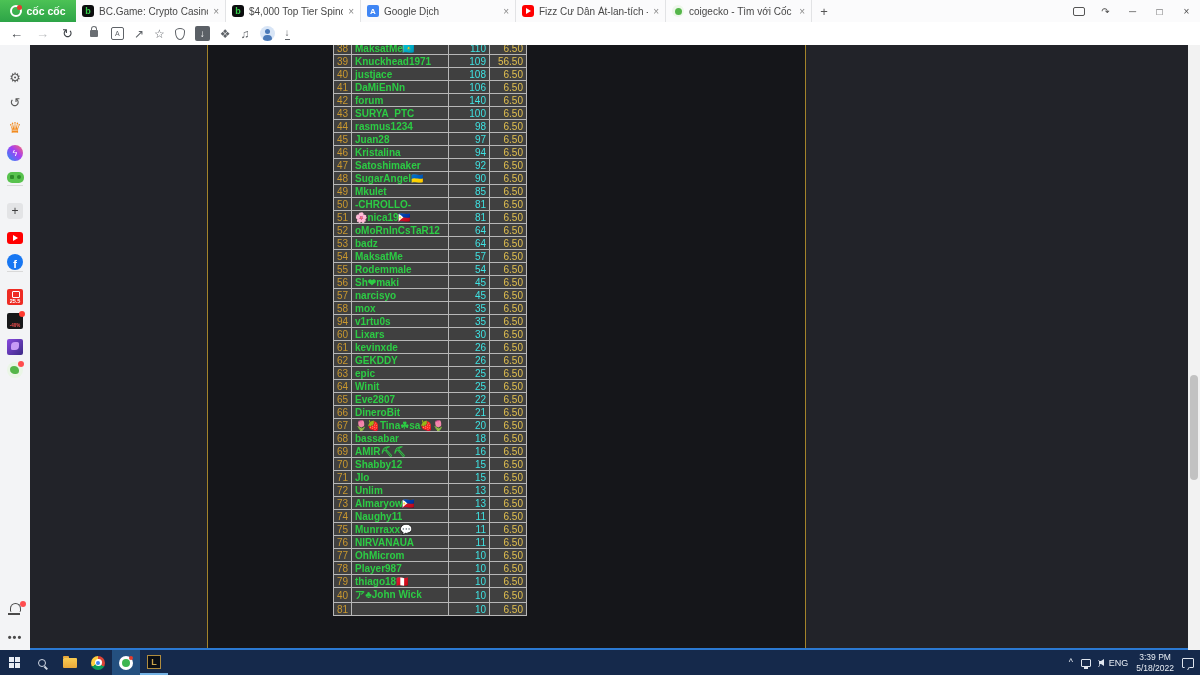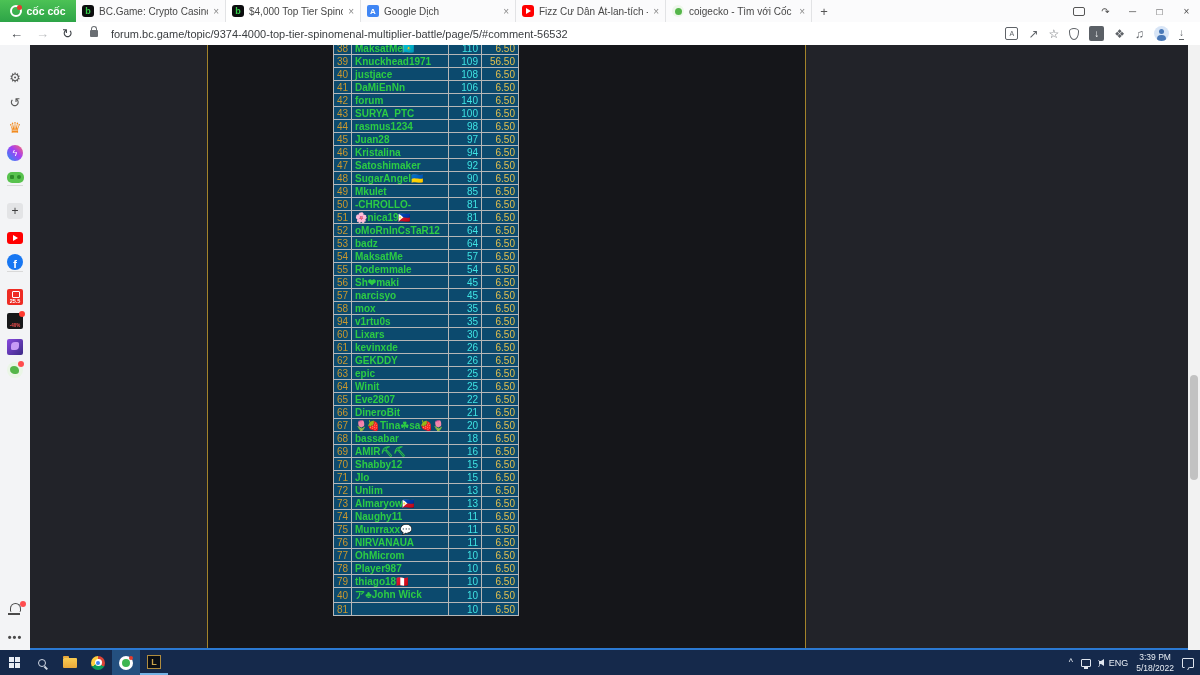--- a/index.html
+++ b/index.html
@@ -78,25 +78,25 @@
   .geckoico::after{content:'';position:absolute;top:-1px;right:-1px;width:6px;height:6px;background:#ff4d4f;border-radius:50%;}
   .bellico{width:11px;height:9px;border:1.5px solid #4a4a4a;border-bottom:none;border-radius:6px 6px 2px 2px;position:relative;}
   .bellico::before{content:'';position:absolute;bottom:-3px;left:-2.5px;width:12px;height:1.5px;background:#4a4a4a;}
   .bellico::after{content:'';position:absolute;top:-3px;right:-6px;width:6px;height:6px;background:#ff4d4f;border-radius:50%;}
   .moreico{font-size:11px;font-weight:bold;color:#4a4a4a;letter-spacing:1px;}
 
   .content{flex:1;position:relative;background:#222329;overflow:hidden;}
   .inner{position:absolute;left:177px;top:0;width:599px;height:100%;background:#15161a;border-left:1px solid #a3832a;border-right:1px solid #a3832a;}
   .blueline{position:absolute;left:0;right:0;bottom:0;height:2px;background:#2b79d2;z-index:5;}
 
-  table.board{position:absolute;left:303px;top:-4px;border-collapse:collapse;background:#0c4a6e;}
+  table.board{position:absolute;left:303px;top:-4px;border-collapse:collapse;background:#404040;}
   table.board td{border:1px solid #b7b7b7;height:13px;padding:0 3px;font-size:10px;white-space:nowrap;overflow:hidden;}
   td.c-rank{width:18px;max-width:18px;text-align:right;color:#c9982f;}
   td.c-player{width:97px;max-width:97px;text-align:left;color:#2ccc44;font-weight:bold;}
-  td.c-score{width:33px;max-width:45px;text-align:right;color:#3fe3e3;}
+  td.c-score{width:41px;max-width:45px;text-align:right;color:#3fe3e3;}
   td.c-prize{width:37px;max-width:37px;text-align:right;color:#e2c04f;}
 
   .vscroll{width:12px;background:#f2f2f2;position:relative;flex:none;}
   .vthumb{position:absolute;left:2px;top:330px;width:8px;height:105px;background:#c2c2c2;border-radius:4px;}
 
   
   .taskbar{position:absolute;bottom:0;left:0;width:1200px;height:25px;background:#15294b;display:flex;align-items:stretch;}
   .tb-cell{width:28px;display:flex;align-items:center;justify-content:center;}
   .tb-cell.active-app{background:#24507f;}
   .tb-cell.running{border-bottom:2px solid #74b2e4;}
@@ -171,21 +171,20 @@
       <div>□</div>
       <div>×</div>
     </div>
   </div>
 
   <div class="toolbar">
     <span class="navg">←</span>
     <span class="navg dis">→</span>
     <span class="navg">↻</span>
     <span class="lock"></span>
-    <span class="url">forum.bc.game/topic/9374-4000-top-tier-spinomenal-multiplier-battle/page/5/#comment-56532</span>
     <div class="tb-icons">
       <span class="ti-box">A</span>
       <span class="ti">↗</span>
       <span class="ti">☆</span>
       <span class="ti-shield"></span>
       <span class="ti-dl">↓</span>
       <span class="ti">❖</span>
       <span class="ti">♫</span>
       <span class="ti-avatar"></span>
       <span class="ti ti-tray">↓</span>

